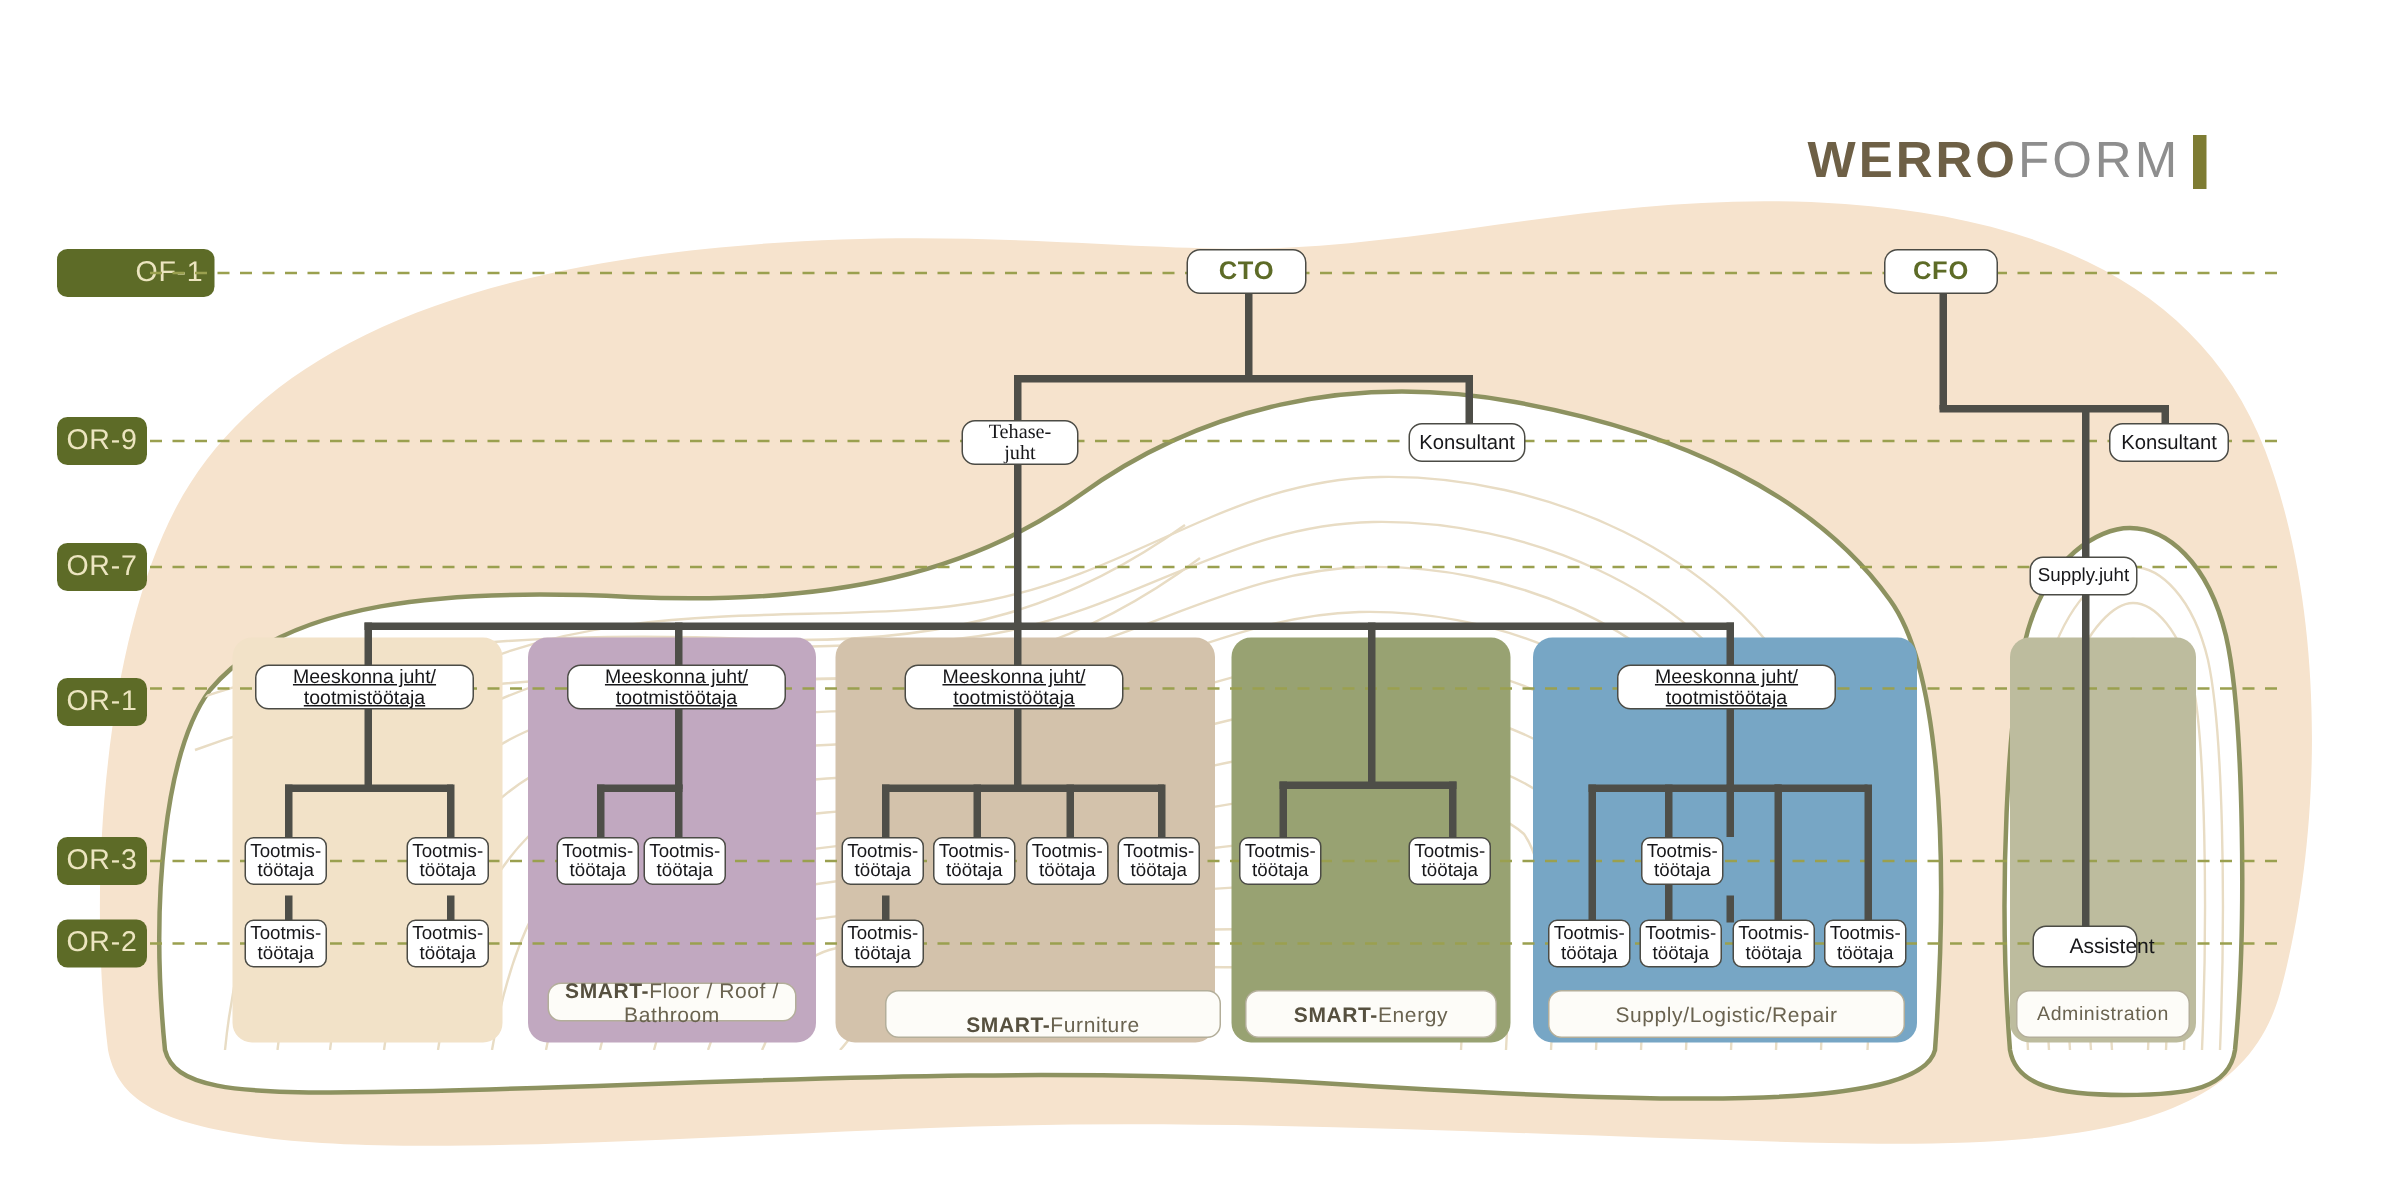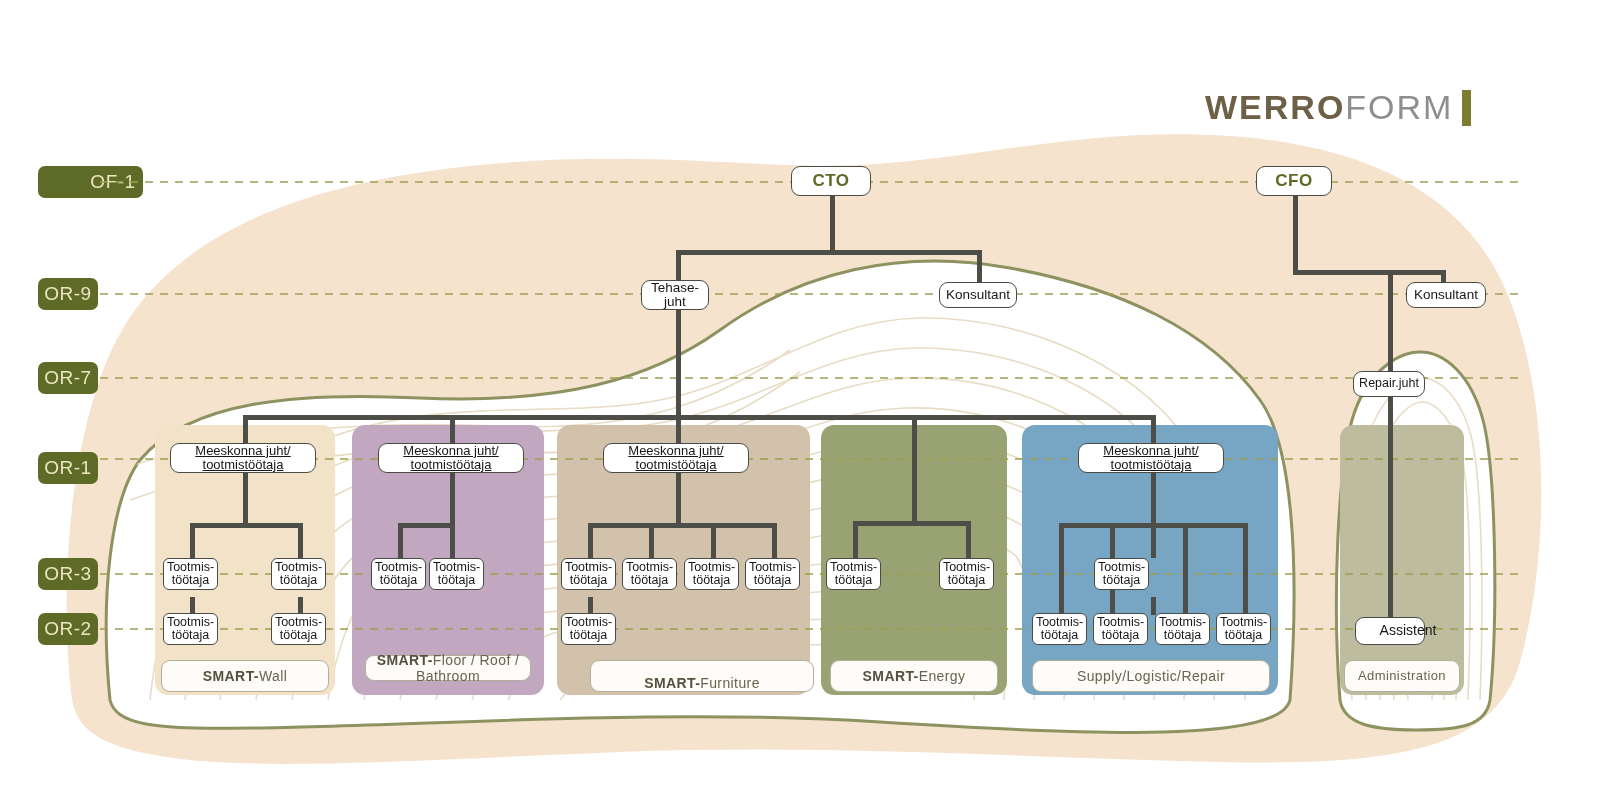--- a/index.html
+++ b/index.html
@@ -196,27 +196,27 @@
   <div class="ln lnv" style="left:1110px;top:523px;height:92px;"></div>
   <div class="ln lnv" style="left:1151px;top:523px;height:35px;"></div>
   <div class="ln lnv" style="left:1183px;top:523px;height:92px;"></div>
   <div class="ln lnv" style="left:1151px;top:597px;height:18px;"></div>
   <div class="ln lnh" style="left:1183px;top:523px;width:62px;"></div>
   <div class="ln lnv" style="left:1243px;top:523px;height:92px;"></div>
 
   <div class="node exec" style="left:791px;top:166px;width:80px;height:30px;">CTO</div>
   <div class="node exec" style="left:1256px;top:166px;width:76px;height:30px;">CFO</div>
 
-  <div class="node mid" style="left:641px;top:280px;width:68px;height:30px;line-height:1.05;">
+  <div class="node mid" style="left:641px;top:280px;width:78px;height:30px;line-height:1.05;font-family:Liberation Serif, serif;">
     <span>Tehase-<br>juht</span>
   </div>
   <div class="node mid" style="left:939px;top:282px;width:78px;height:26px;">Konsultant</div>
   <div class="node mid" style="left:1406px;top:282px;width:80px;height:26px;">Konsultant</div>
 
-  <div class="node mid" style="left:1353px;top:371px;width:72px;height:26px;font-size:12.5px;">Repair.juht</div>
+  <div class="node mid" style="left:1353px;top:371px;width:72px;height:26px;font-size:12.5px;">Supply.juht</div>
 
   <div class="node mgr" style="left:170px;top:443px;width:146px;height:30px;">Meeskonna juht/<br>tootmistöötaja</div>
   <div class="node mgr" style="left:378px;top:443px;width:146px;height:30px;">Meeskonna juht/<br>tootmistöötaja</div>
   <div class="node mgr" style="left:603px;top:443px;width:146px;height:30px;">Meeskonna juht/<br>tootmistöötaja</div>
   <div class="node mgr" style="left:1078px;top:443px;width:146px;height:30px;">Meeskonna juht/<br>tootmistöötaja</div>
 
   <div class="node worker" style="left:163px;top:558px;width:55px;height:32px;">Tootmis-<br>töötaja</div>
   <div class="node worker" style="left:271px;top:558px;width:55px;height:32px;">Tootmis-<br>töötaja</div>
 
   <div class="node worker" style="left:163px;top:613px;width:55px;height:32px;">Tootmis-<br>töötaja</div>
@@ -237,23 +237,20 @@
 
   <div class="node worker" style="left:1094px;top:558px;width:55px;height:32px;">Tootmis-<br>töötaja</div>
 
   <div class="node worker" style="left:1032px;top:613px;width:55px;height:32px;">Tootmis-<br>töötaja</div>
   <div class="node worker" style="left:1093px;top:613px;width:55px;height:32px;">Tootmis-<br>töötaja</div>
   <div class="node worker" style="left:1155px;top:613px;width:55px;height:32px;">Tootmis-<br>töötaja</div>
   <div class="node worker" style="left:1216px;top:613px;width:55px;height:32px;">Tootmis-<br>töötaja</div>
 
   <div class="node assist" style="left:1355px;top:617px;width:70px;height:28px;padding-left:36px;">Assistent</div>
 
-  <div class="plate" style="left:161px;top:660px;width:168px;height:32px;">
-    <span><b>SMART-</b><span>Wall</span></span>
-  </div>
   <div class="plate" style="left:365px;top:655px;width:166px;height:26px;">
     <span><b>SMART-</b><span>Floor / Roof /<br>Bathroom</span></span>
   </div>
   <div class="plate" style="left:590px;top:660px;width:224px;height:32px;align-items:flex-end;">
     <span><b>SMART-</b><span>Furniture</span></span>
   </div>
   <div class="plate" style="left:1032px;top:660px;width:238px;height:32px;">
     <span>Supply/Logistic/Repair</span>
   </div>
   <div class="plate" style="left:830px;top:660px;width:168px;height:32px;">

